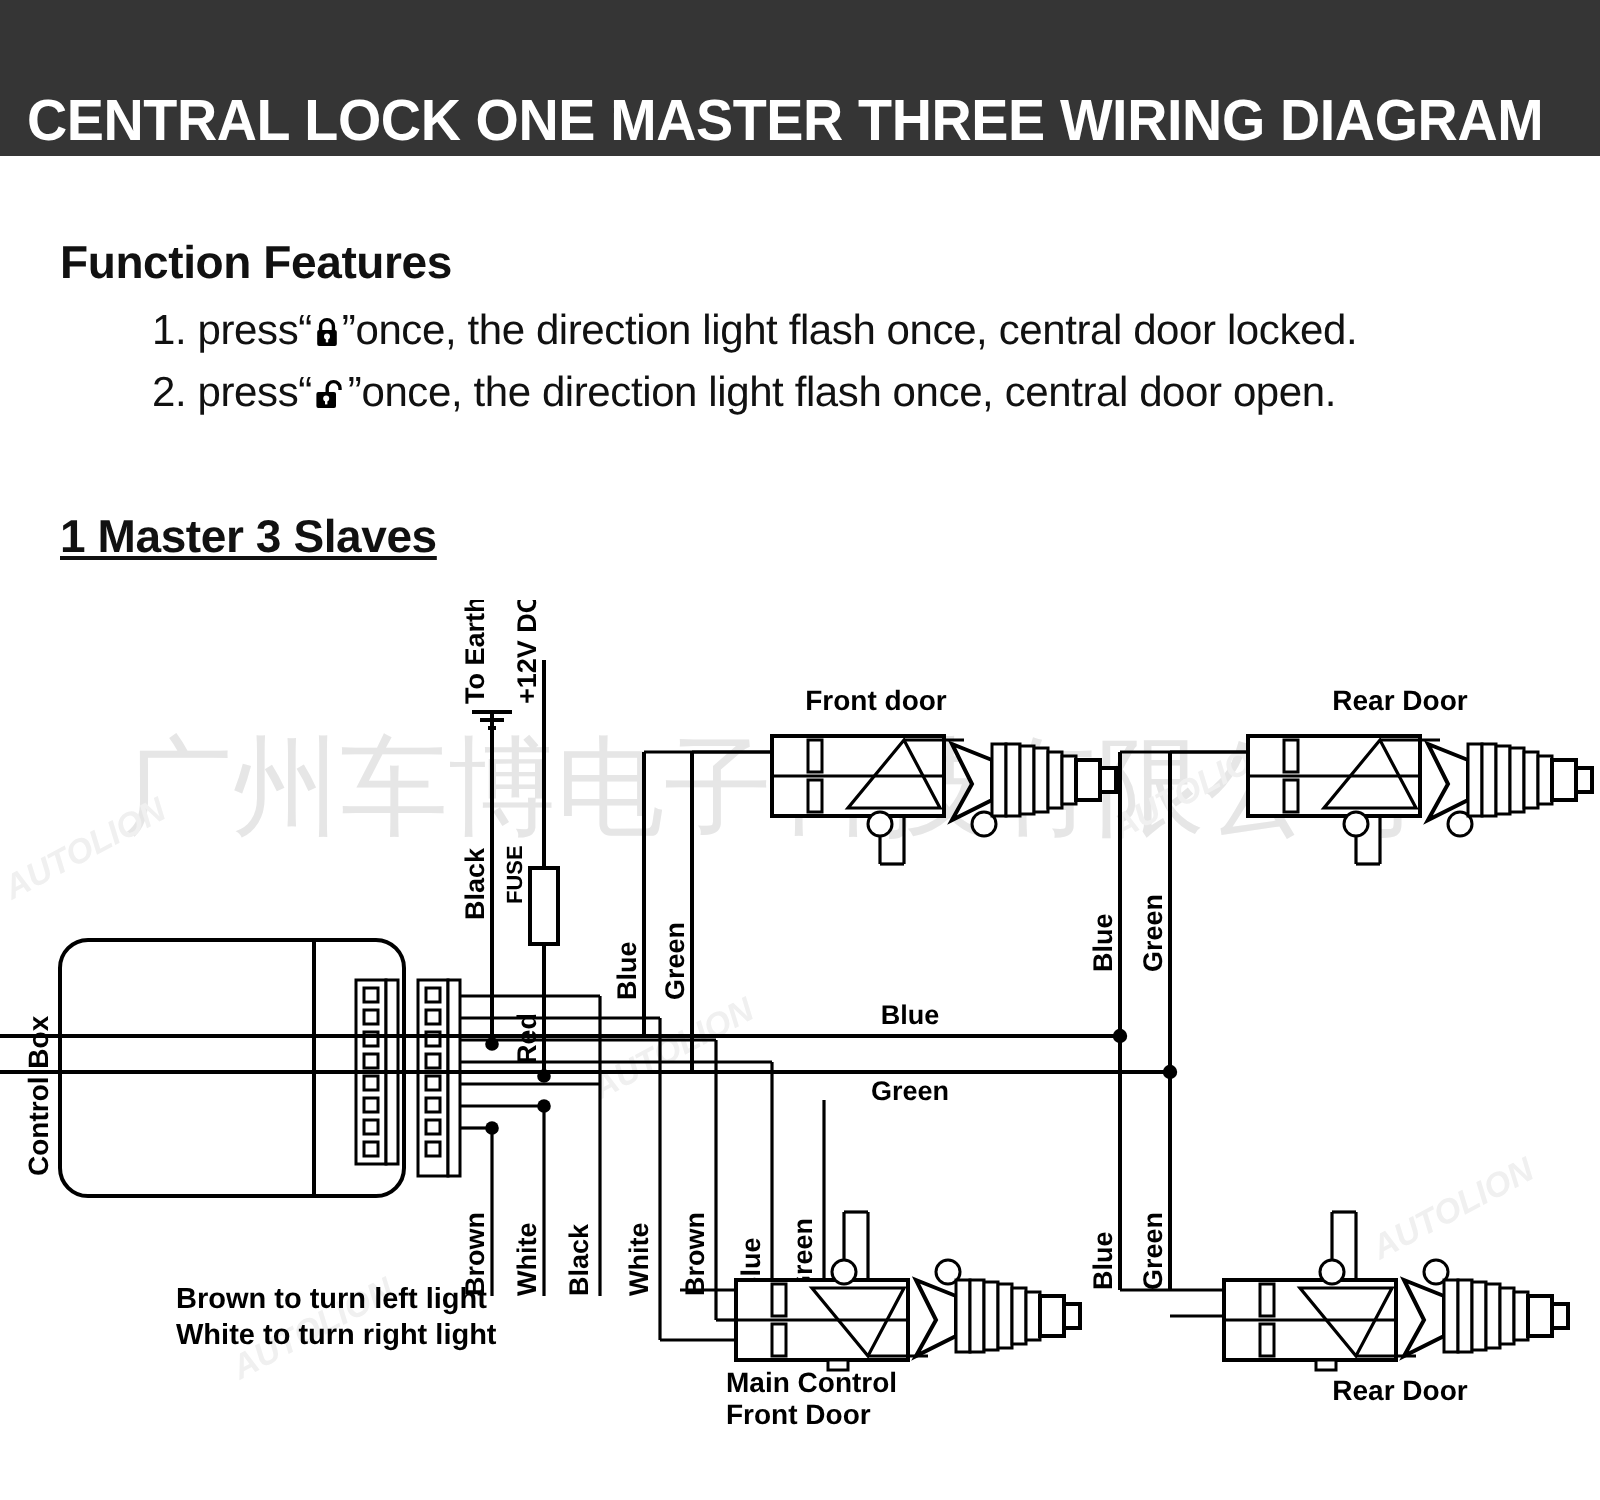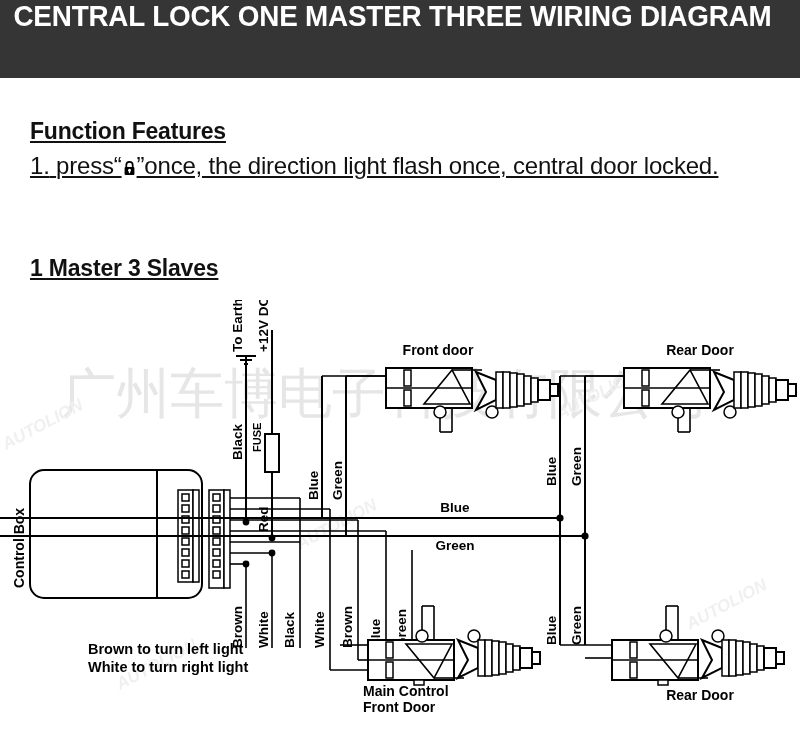--- a/index.html
+++ b/index.html
@@ -17,52 +17,52 @@
   }
 
   
   #header-banner {
     position: absolute;
     left: 0; top: 0;
     width: 800px;
     height: 78px;
     background: #353535;
     display: flex;
-    align-items: flex-start;
+    align-items: flex-end;
   }
   #header-title {
     color: #ffffff;
     font-size: 29px;
     font-weight: bold;
     letter-spacing: -0.2px;
     padding-left: 14px;
     white-space: nowrap;
     transform: scaleX(0.96);
     transform-origin: left center;
   }
 
   
   #features-section {
     position: absolute;
     left: 30px;
     top: 118px;
     width: 740px;
-    text-decoration: underline;
   }
   #features-heading {
     font-size: 23px;
     font-weight: bold;
     margin: 0 0 6px 0;
     letter-spacing: -0.2px;
   }
   .feature-line {
-    font-size: 24px;
+    font-size: 21px;
     line-height: 29px;
     white-space: nowrap;
     letter-spacing: -0.2px;
+    margin-left: 46px;
   }
   .lock-glyph {
     display: inline-block;
     vertical-align: -2px;
     margin: 0 1px;
   }
 
   #subsection-heading {
     position: absolute;
     left: 30px;
@@ -139,20 +139,29 @@
   <div class="feature-line">
     <span>1.</span>
     <span>press“</span><span class="lock-glyph"><svg width="13" height="16" viewBox="0 0 13 16">
           <path d="M3.3 7.2 V5.0 a3.2 3.2 0 0 1 6.4 0 V7.2" fill="none" stroke="#000" stroke-width="1.7"></path>
           <rect x="1.6" y="7.0" width="9.8" height="8.0" rx="1" fill="#000"></rect>
           <circle cx="6.5" cy="10.2" r="1.5" fill="#fff"></circle>
           <rect x="5.9" y="10.2" width="1.2" height="3.0" fill="#fff"></rect>
         </svg></span><span>”once, the direction light flash once, central door locked.</span>
   </div>
 
+  <div class="feature-line">
+    <span>2.</span>
+    <span>press“</span><span class="lock-glyph"><svg width="16" height="16" viewBox="0 0 16 16">
+          <path d="M6.6 7.2 V5.0 a3.2 3.2 0 0 1 6.4 0 V6.0" fill="none" stroke="#000" stroke-width="1.7"></path>
+          <rect x="1.2" y="7.0" width="9.8" height="8.0" rx="1" fill="#000"></rect>
+          <circle cx="6.1" cy="10.2" r="1.5" fill="#fff"></circle>
+          <rect x="5.5" y="10.2" width="1.2" height="3.0" fill="#fff"></rect>
+        </svg></span><span>”once, the direction light flash once, central door open.</span>
+  </div>
 </div>
 
 <div id="subsection-heading">1 Master 3 Slaves</div>
 
 <div id="diagram-area">
 <svg id="diagram-svg" width="800" height="450" viewBox="0 0 800 450" xmlns="http://www.w3.org/2000/svg">
 
   <g>
     <text class="wm" x="62" y="112">广州车博电子科技有限公司</text>
   </g>

